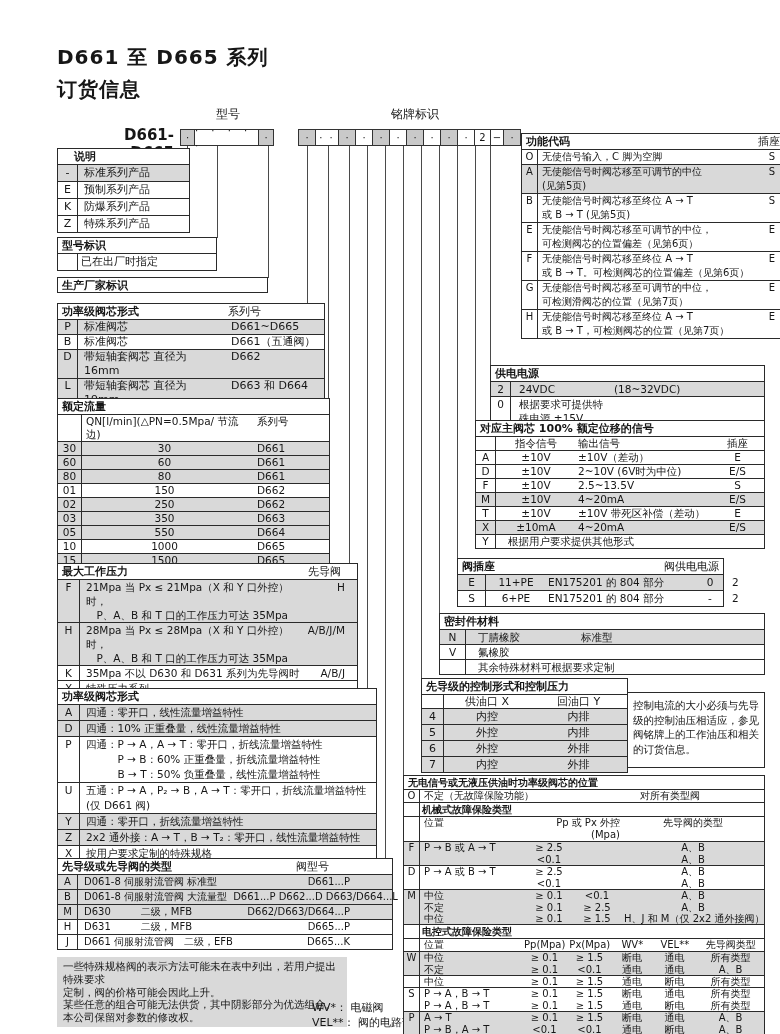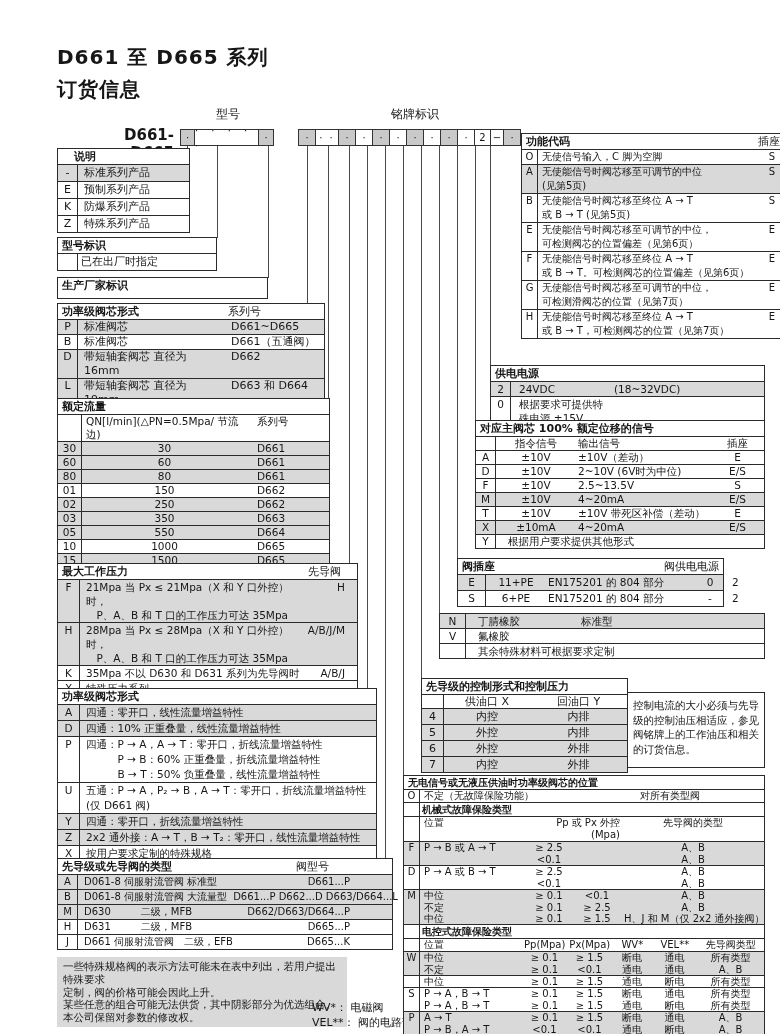--- a/index.html
+++ b/index.html
@@ -26,21 +26,21 @@
   .tr.nb{border-top:none !important;}
   .td{box-sizing:border-box;padding:0 3px;white-space:pre-line;line-height:15px;}
   .td.c0{flex:0 0 20px;border-right:1px solid #2a2a2a;text-align:center;padding:0;}
 
   #t1 .hdr{padding-left:16px;}
   #t1 .td{line-height:16px;}
   #t1 .c1{padding-left:6px;}
 
   #t2 .td{line-height:16px;}
 
-  #t3{height:22px;}
+  #t3{height:16px;}
 
   #t4 .td{line-height:14px;}
   #t4 .c1{flex:0 0 150px;padding-left:6px;}
   #t4 .c2{flex:1;}
   #t4 .hdr .rl{left:170px;}
 
   #t5 .td{line-height:13px;font-size:10.5px;}
   #t5 .c0{flex-basis:24px;}
   #t5 .c1{flex:0 0 165px;text-align:center;}
   #t5 .c2{flex:1;padding-left:10px;}
@@ -569,20 +569,23 @@
           <div class="td c0">S</div>
           <div class="td c1">6+PE</div>
           <div class="td c2">EN175201 的 804 部分</div>
           <div class="td c3">-</div>
           <div class="td c4">2</div>
         </div>
       </div>
   </div>
 
   <div class="tbl" id="r5" style="left:439px;top:613px;width:326px;">
+    <div class="hdr">
+        <span>密封件材料</span>
+      </div>
     <div class="rows">
         <div class="tr shaded">
           <div class="td c0">N</div>
           <div class="td c1">丁腈橡胶</div>
           <div class="td c2">标准型</div>
         </div>
         <div class="tr">
           <div class="td c0">V</div>
           <div class="td c1">氟橡胶</div>
           <div class="td c2"></div>

